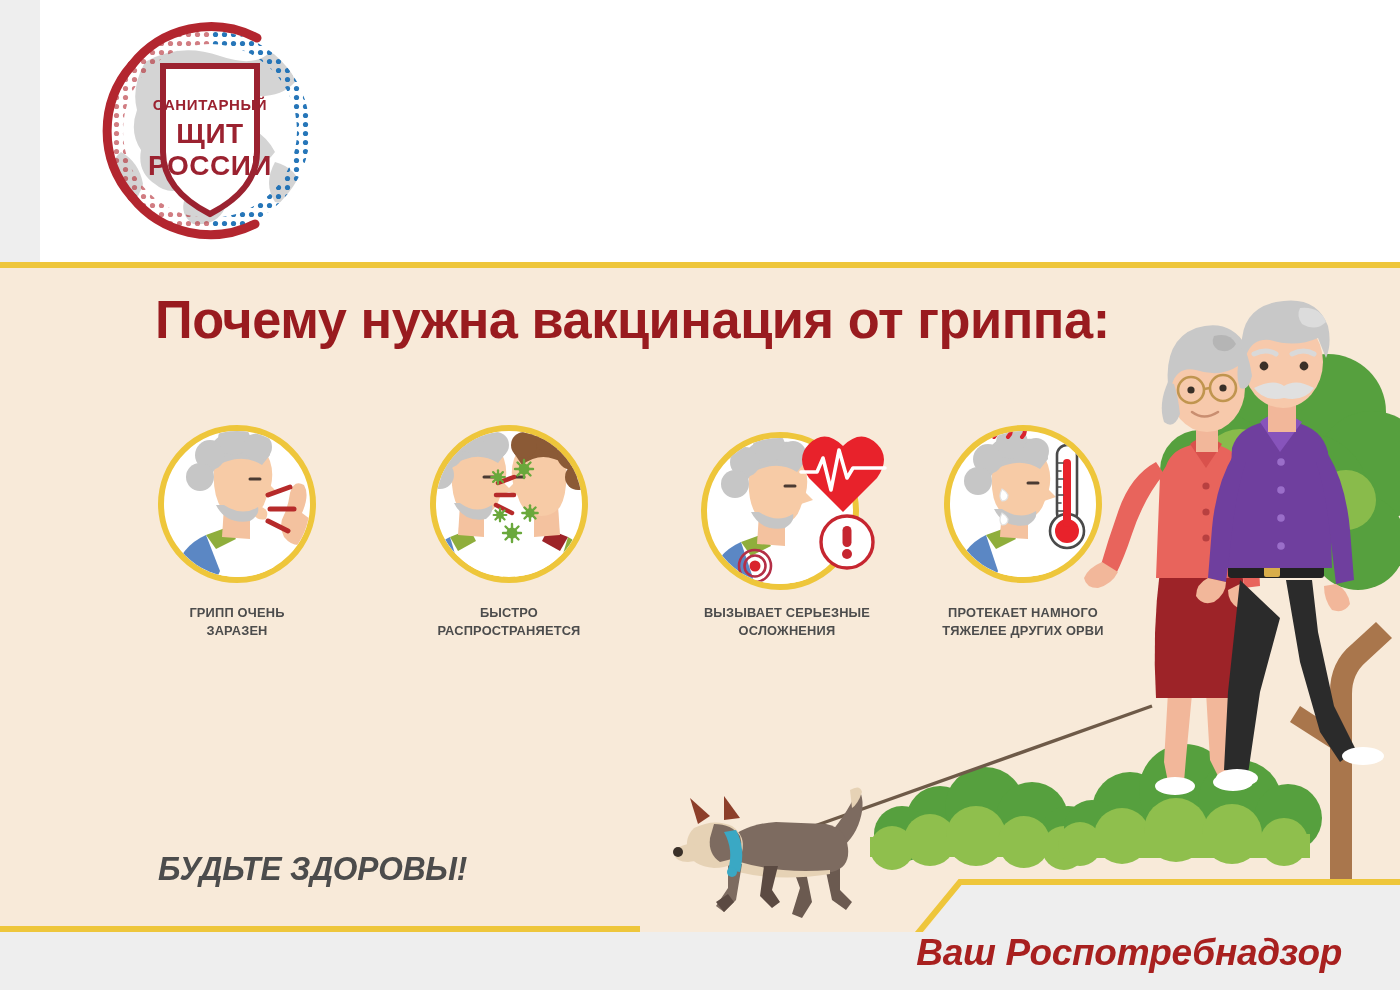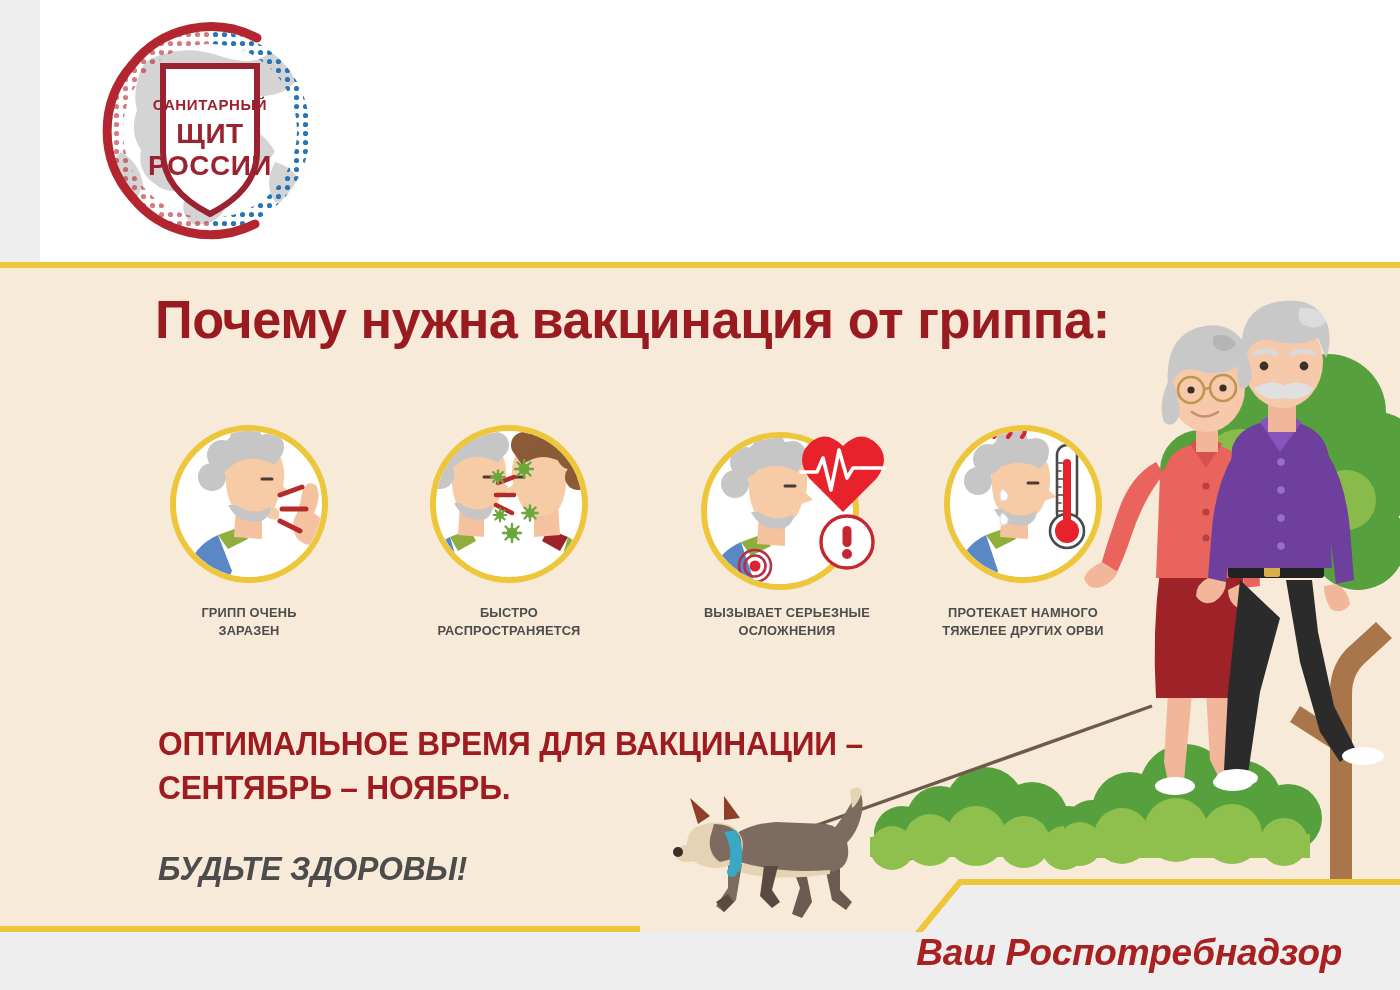--- a/index.html
+++ b/index.html
@@ -72,21 +72,21 @@
     letter-spacing:-0.5px;
     transform:scaleX(0.97);
     transform-origin:left center;
     white-space:nowrap;
     z-index:4;
   }
 
   
   .icon-row { position:absolute; left:96px; top:416px; width:1130px; height:250px; z-index:4; }
   .icon-item { position:absolute; top:0; width:282px; text-align:center; }
-  .icon-item.i0 { left:12px; }
+  .icon-item.i0 { left:0px; }
   .icon-item.i1 { left:272px; }
   .icon-item.i2 { left:550px; }
   .icon-item.i3 { left:786px; }
   .icon-circle-wrap { width:282px; height:176px; display:flex; align-items:center; justify-content:center; }
   .icon-svg { display:block; }
   .icon-label {
     margin-top:12px;
     color:#4c4c4c;
     font-size:13.5px;
     font-weight:bold;
@@ -640,24 +640,20 @@
         </svg>
       </div>
       <div class="icon-label">
         <div>ПРОТЕКАЕТ НАМНОГО</div>
         <div>ТЯЖЕЛЕЕ ДРУГИХ ОРВИ</div>
       </div>
     </div>
 
   </div>
 
-  <div class="cta">
-    <div class="cta-line">ОПТИМАЛЬНОЕ ВРЕМЯ ДЛЯ ВАКЦИНАЦИИ –</div>
-    <div class="cta-line">СЕНТЯБРЬ – НОЯБРЬ.</div>
-  </div>
   <div class="cta-health">БУДЬТЕ ЗДОРОВЫ!</div>
 
   <div class="notch"></div>
   <svg class="notch-line" viewBox="0 0 520 64">
     <path d="M34 64 L80 8 L520 8" fill="none" stroke="#eec63b" stroke-width="6" stroke-linejoin="miter"></path>
   </svg>
 
   <div class="footer">
     <div class="footer-text">Ваш Роспотребнадзор</div>
   </div>

